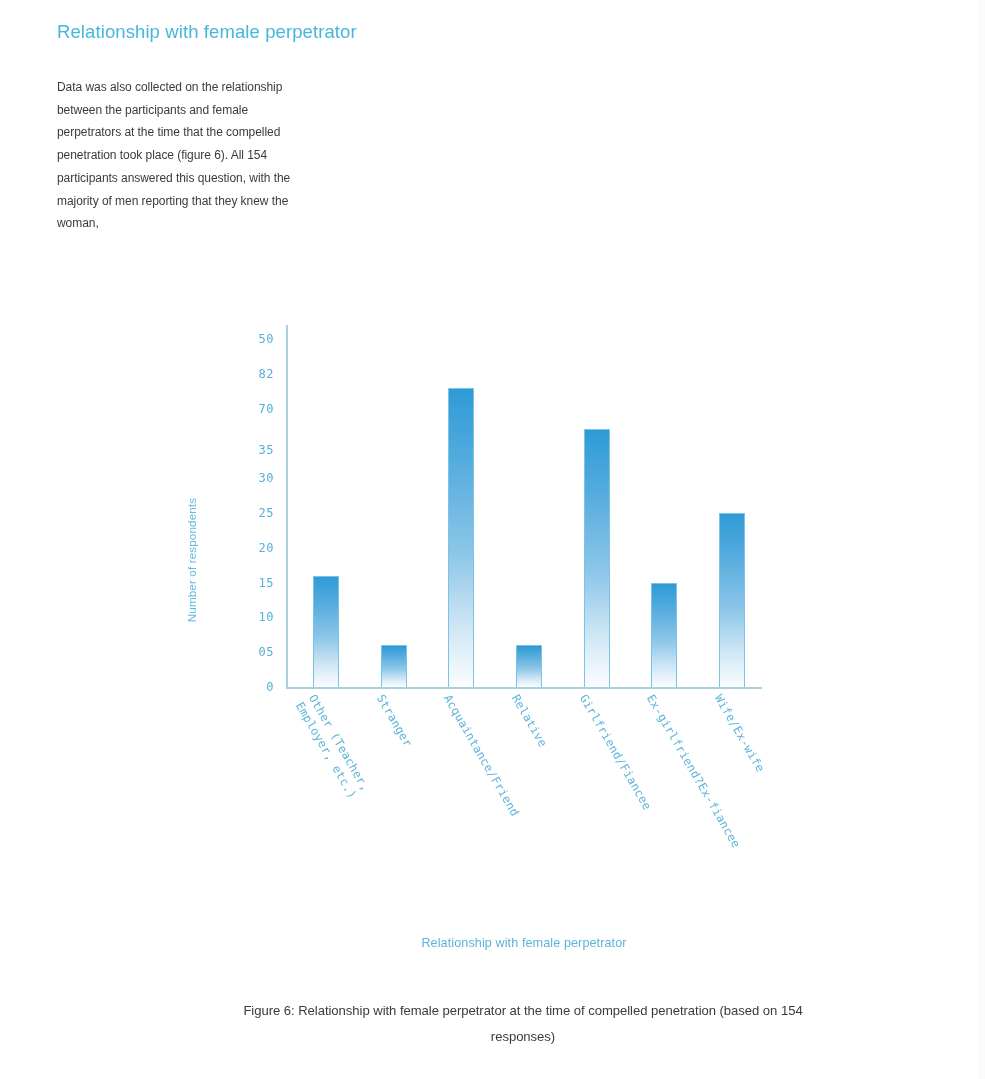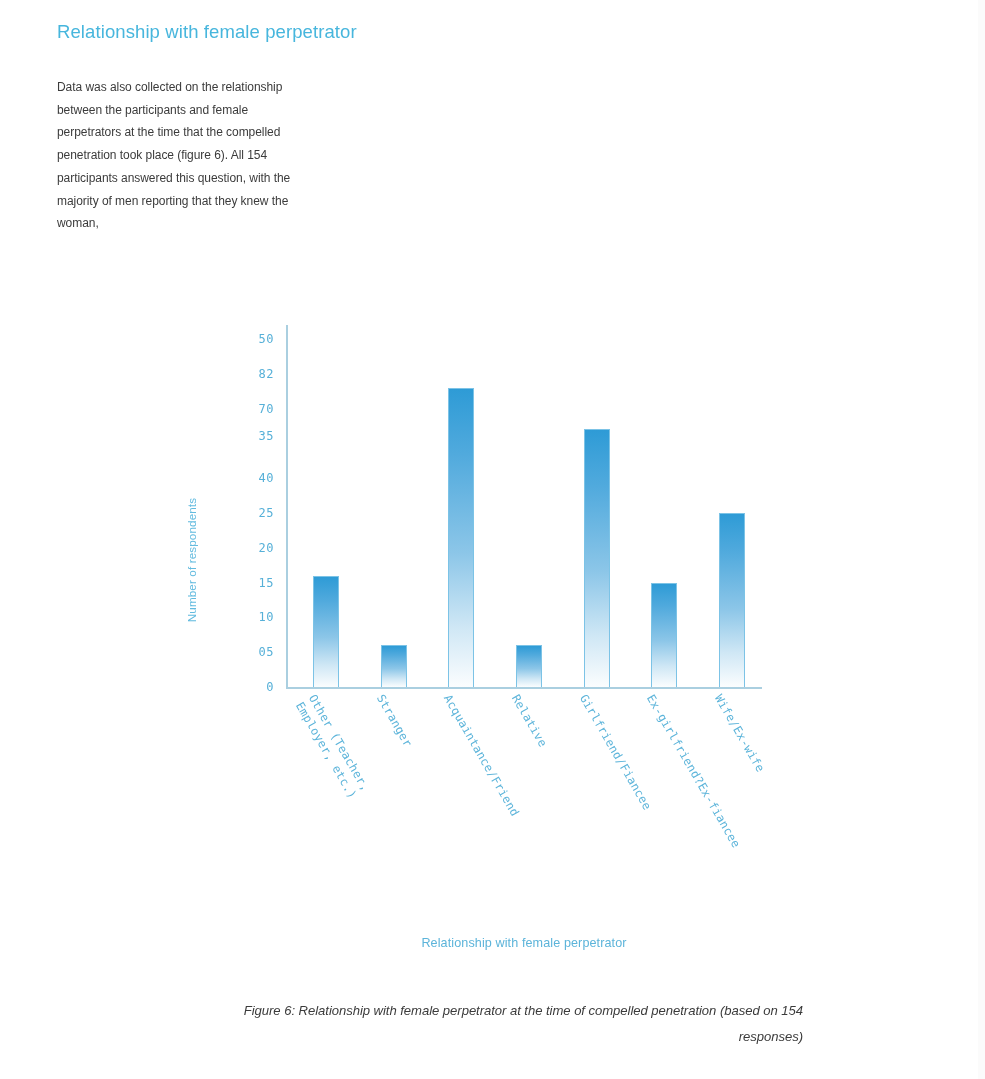--- a/index.html
+++ b/index.html
@@ -174,48 +174,47 @@
     color: #5cb4da;
     letter-spacing: 0.1px;
   }
 
   
   #figure-caption {
     position: absolute;
     left: 243px;
     top: 698px;
     width: 560px;
-    text-align: right;
+    text-align: center;
     font-size: 13.1px;
     line-height: 26px;
     color: #3b3b3b;
     letter-spacing: -0.05px;
-    font-style: italic;
   }
 </style>
 </head>
 <body>
 
 <div id="page-sheet">
 
   <div id="section-heading">Relationship with female perpetrator</div>
 
   <div class="body-col" id="body-col-left">Data was also collected on the relationship between the participants and female perpetrators at the time that the compelled penetration took place (figure 6).  All 154 participants answered this question, with the majority of men reporting that they knew the woman,</div>
 
 
   <div id="figure-block">
 
     <div id="ylabel">Number of respondents</div>
 
     <div id="ytick-col">
         <div class="ytick" style="top: 13.9231px;">50</div>
         <div class="ytick" style="top: 48.7308px;">82</div>
         <div class="ytick" style="top: 83.5385px;">70</div>
-        <div class="ytick" style="top: 111px;">35</div>
-        <div class="ytick" style="top: 153.154px;">40</div>
+        <div class="ytick" style="top: 125px;">35</div>
+        <div class="ytick" style="top: 153.154px;">30</div>
         <div class="ytick" style="top: 187.962px;">25</div>
         <div class="ytick" style="top: 222.769px; margin-left: 45px;">20</div>
         <div class="ytick" style="top: 257.577px;">15</div>
         <div class="ytick" style="top: 292.385px;">10</div>
         <div class="ytick" style="top: 327.192px;">05</div>
         <div class="ytick" style="top: 362px;">0</div>
       </div>
 
     <div id="chart-area">
       <div id="axis-y-line"></div>

